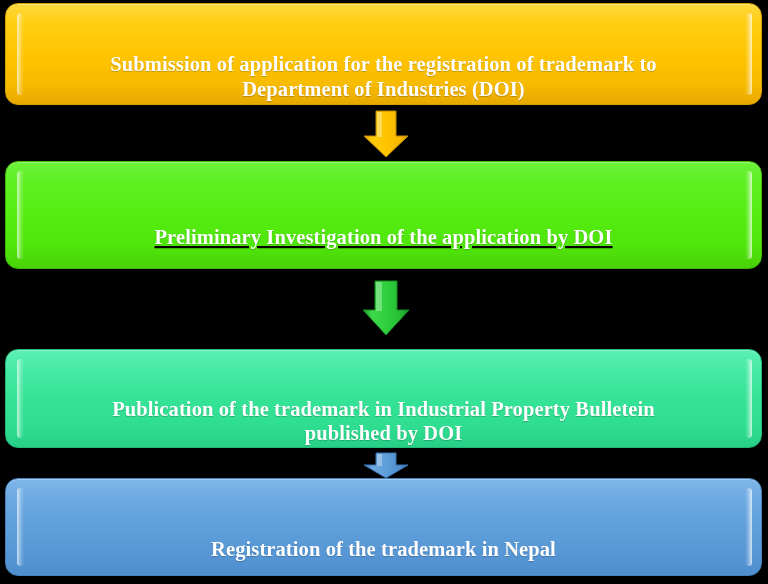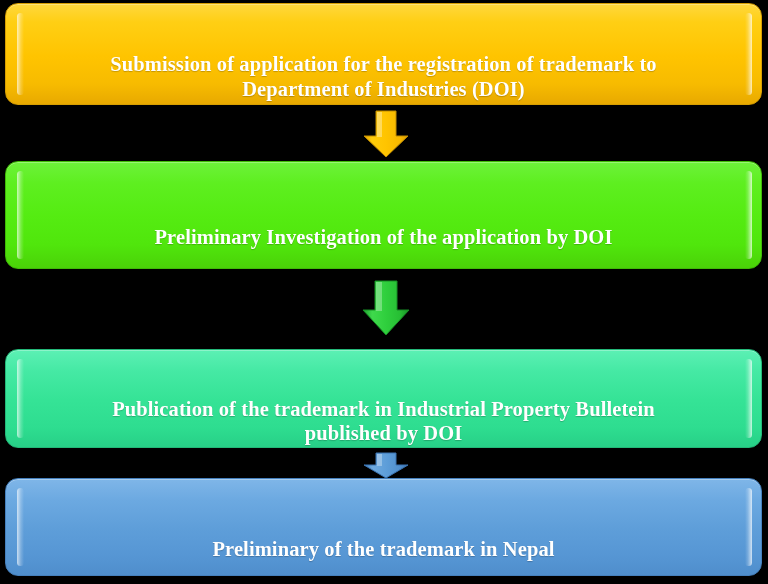--- a/index.html
+++ b/index.html
@@ -98,20 +98,21 @@
   #node-2 {
     left: 5px;  top: 161px;
     width: 757px; height: 108px;
     background: linear-gradient(to bottom,
         #6df23a 0%,
         #5eef20 20%,
         #55ec12 50%,
         #50e60c 78%,
         #4ad208 100%);
     border: 1px solid #3fba06;
+    text-decoration: underline;
   }
   #node-2 .node-label { font-size: 20.5px; }
 
   
   #node-3 {
     left: 5px;  top: 349px;
     width: 757px; height: 99px;
     background: linear-gradient(to bottom,
         #5cf0b4 0%,
         #45e9a4 22%,
@@ -205,16 +206,16 @@
           <stop offset="80%" stop-color="#5190CE"></stop>
           <stop offset="100%" stop-color="#3D76B5"></stop>
         </linearGradient>
       </defs>
       <polygon points="16,1 36,1 36,13 48,13 26,26 4,13 16,13" fill="url(#gA3)" stroke="#3a72b0" stroke-width="1"></polygon>
       <polygon points="17,2 22,2 22,14 17,14" fill="rgba(255,255,255,0.32)"></polygon>
     </svg>
   </div>
 
   <div class="node" id="node-4">
-    <div class="node-label">Preliminary of the trademark in Nepal</div>
+    <div class="node-label">Registration of the trademark in Nepal</div>
   </div>
 
 </div>
 
 </body></html>

